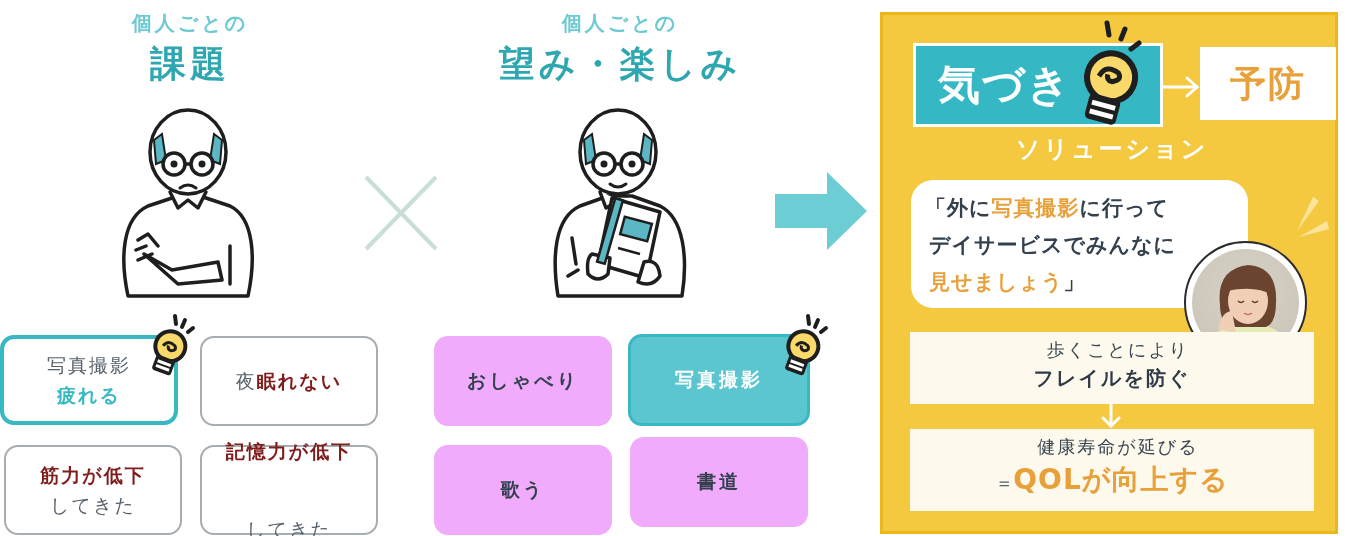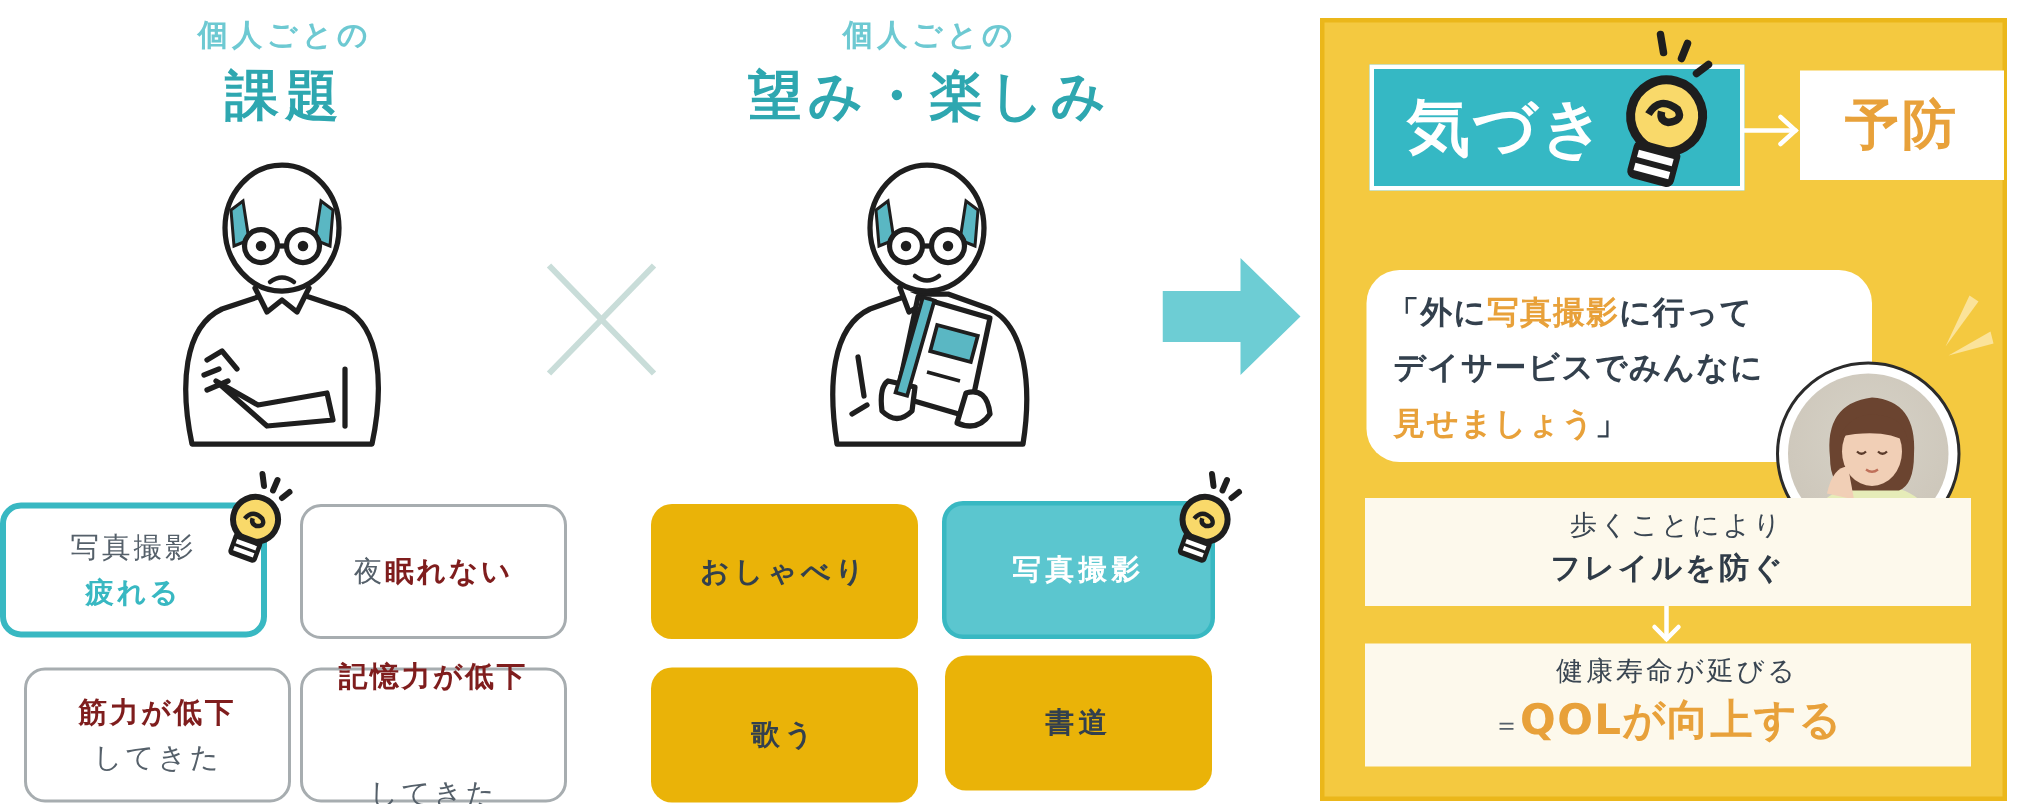--- a/index.html
+++ b/index.html
@@ -18,21 +18,21 @@
     background: #fff; display: flex; flex-direction: column; align-items: center; justify-content: center;
     font-size: 19px; color: #3a4652; letter-spacing: 2px; line-height: 30px;
   }
   .issue-card.active { border: 4px solid #38b8c2; }
   .issue-card .light { font-weight: normal; color: #55606a; }
   .issue-card .bold { font-weight: bold; color: #7f1d1d; }
   .issue-card .accent { font-weight: bold; color: #38b8c2; }
 
   
   .hobby-card {
-    position: absolute; width: 178px; height: 90px; border-radius: 14px; background: #eab308;
+    position: absolute; width: 178px; height: 90px; border-radius: 14px; background: #f0abfc;
     display: flex; align-items: center; justify-content: center;
     font-size: 19px; font-weight: bold; color: #33404d; letter-spacing: 3px;
   }
   .hobby-card.active { background: #5bc6cf; border: 3px solid #38b8c2; color: #ffffff; }
 
   
   .solution-panel { position: absolute; left: 880px; top: 12px; width: 458px; height: 522px; background: #f4c940; border: 3px solid #ebb71a; }
   .kizuki-box { position: absolute; left: 30px; top: 28px; width: 250px; height: 84px; background: #35b8c4; border: 3px solid #ffffff;
     color: #fff; font-size: 42px; font-weight: bold; letter-spacing: 2px; padding-left: 22px; line-height: 78px; }
   .yobou-box { position: absolute; left: 317px; top: 32px; width: 136px; height: 73px; background: #ffffff;
@@ -88,21 +88,21 @@
     <path d="M62 80 Q 70 74 78 80" fill="none" stroke="#1e1e1e" stroke-width="3" stroke-linecap="round"></path>
   </svg>
 
   <div class="issue-card active" style="left:0px; top:335px;">
     <span class="light">写真撮影</span>
     <span class="accent">疲れる</span>
   </div>
   <div class="issue-card" style="left:200px; top:336px;">
     <span><span class="light">夜</span><span class="bold">眠れない</span></span>
   </div>
-  <div class="issue-card" style="left:16px; top:445px;">
+  <div class="issue-card" style="left:4px; top:445px;">
     <span class="bold">筋力が低下</span>
     <span class="light">してきた</span>
   </div>
   <div class="issue-card" style="left:200px; top:445px;gap:48px;">
     <span class="bold">記憶力が低下</span>
     <span class="light">してきた</span>
   </div>
 
   <svg class="abs" style="left:145px; top:312px;" width="52" height="68" viewBox="0 0 52 68">
     <g stroke="#1e1e1e" stroke-width="4" stroke-linecap="round">
@@ -203,20 +203,21 @@
     </g>
   </svg>
 
   <svg class="abs" style="left:278px; top:60px;" width="40" height="24" viewBox="0 0 40 24">
     <g stroke="#fff" stroke-width="3" fill="none" stroke-linecap="round">
       <line x1="0" y1="12" x2="36" y2="12"></line>
       <polyline points="26,3 36,12 26,21"></polyline>
     </g>
   </svg>
   <div class="yobou-box">予防</div>
+  <div class="solution-label">ソリューション</div>
 
   <svg class="abs" style="left:400px; top:180px;" width="50" height="50" viewBox="0 0 50 50">
     <polygon points="30,2 36,6 14,36" fill="#fbe39a"></polygon>
     <polygon points="44,26 46,34 16,42" fill="#fbe39a"></polygon>
   </svg>
 
   <div class="speech-bubble">
     <div><span>「</span><span>外に</span><span class="hl">写真撮影</span><span>に行って</span></div>
     <div style="padding-left:4px;">デイサービスでみんなに</div>
     <div style="padding-left:4px;"><span class="hl">見せましょう</span><span>」</span></div>

